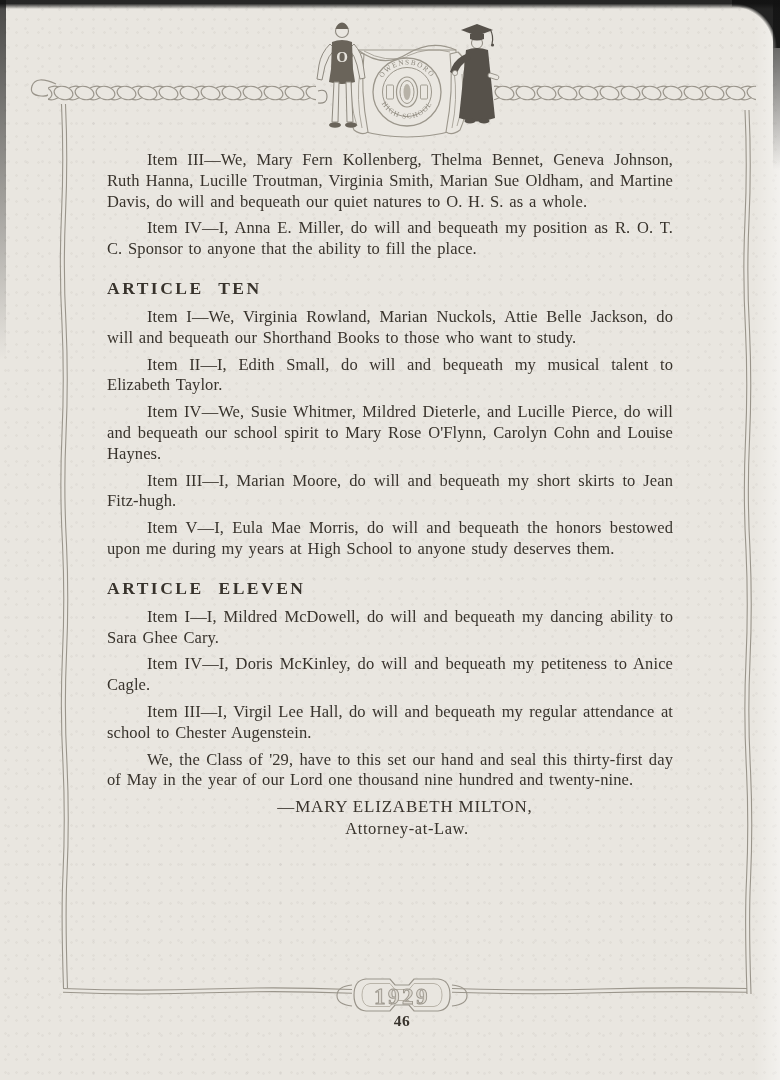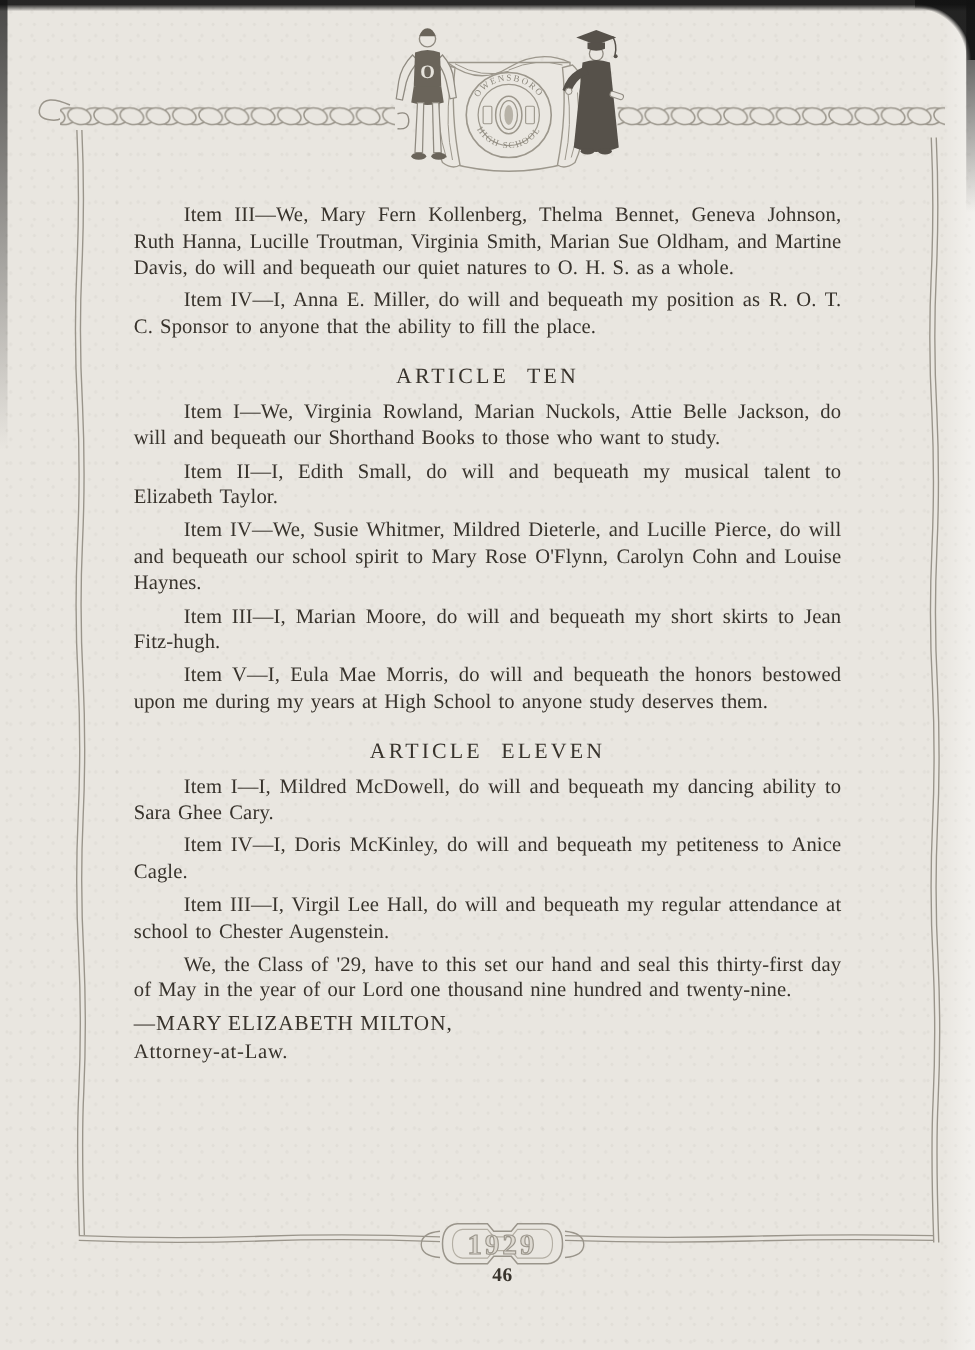--- a/index.html
+++ b/index.html
@@ -19,30 +19,30 @@
     background:linear-gradient(to bottom, rgba(18,18,18,.75), rgba(18,18,18,0));}
   .edge-right{position:absolute;top:0;right:0;width:7px;height:170px;
     background:linear-gradient(to bottom, rgba(18,18,18,.85), rgba(18,18,18,0));}
   .corner-tr{position:absolute;top:0;right:0;width:48px;height:48px;
     background:radial-gradient(circle 48px at 0 48px, rgba(18,18,18,0) 41px, rgba(18,18,18,.92) 45px);}
   .sheen-right{position:absolute;top:0;right:0;width:26px;height:1080px;
     background:linear-gradient(to right, rgba(255,255,255,0), rgba(255,255,255,.45));}
   
   .deco{position:absolute;top:0;left:0;width:780px;height:1080px;}
   
-  .content{position:absolute;left:107px;width:566px;top:162px;}
+  .content{position:absolute;left:107px;width:566px;top:150px;}
   .content p{
     margin:0 0 6px 0;font-size:16.5px;line-height:20.8px;
     text-align:justify;text-indent:40px;word-spacing:1.5px;letter-spacing:.1px;
   }
   h2.article{
-    margin:18px 0 8px 0;text-align:center;font-weight:normal;
+    margin:18px 0 8px 0;font-weight:bold;
     font-size:17.5px;letter-spacing:2.5px;word-spacing:8px;
   }
-  .sig{margin-top:3px;text-align:left;}
+  .sig{margin-top:3px;text-align:center;}
   .sig-name{font-size:17px;letter-spacing:.8px;margin-right:-30px;}
   .sig-title{font-size:16.5px;letter-spacing:.6px;margin:2px -34px 13px 0;}
   .pagenum{
     position:absolute;top:1012px;left:0;width:804px;text-align:center;
     font-size:15.5px;font-weight:bold;letter-spacing:.5px;
   }
 </style>
 </head>
 <body>
 

